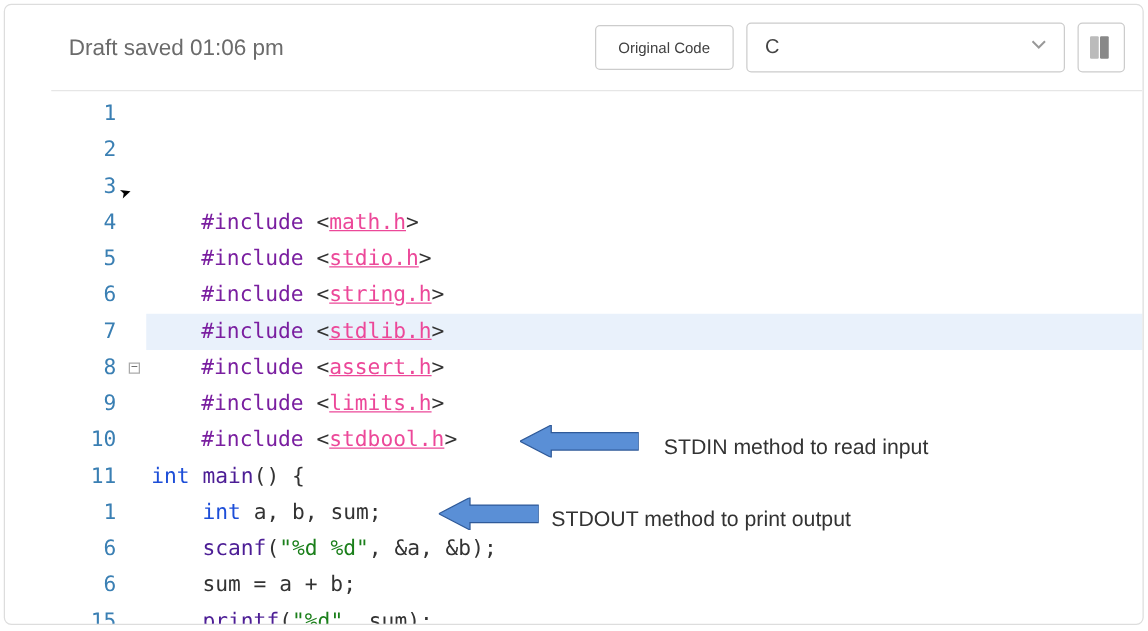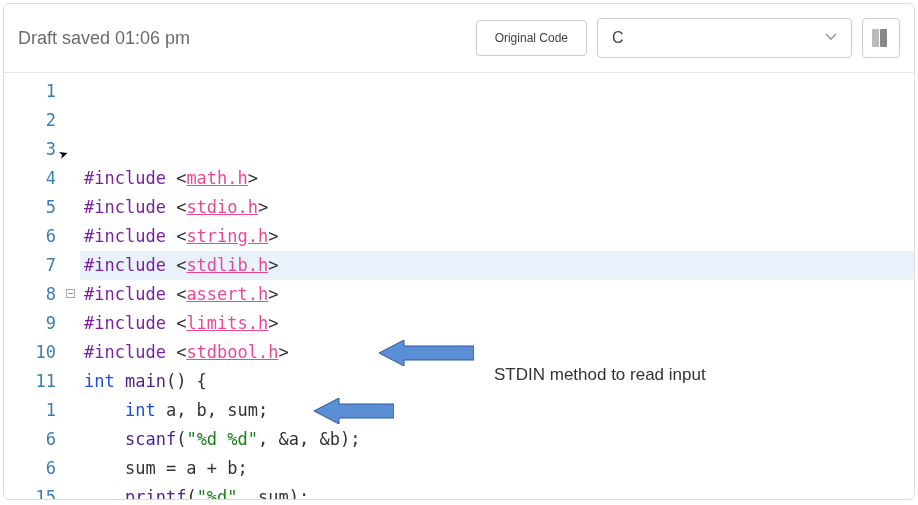--- a/index.html
+++ b/index.html
@@ -11,20 +11,21 @@
     overflow: hidden;
   }
   .container {
     border: 1px solid #ddd;
     border-radius: 6px;
     margin: 3px;
     height: 497px;
     display: flex;
     flex-direction: column;
     overflow: hidden;
+    padding-left: 37px;
   }
   .toolbar {
     display: flex;
     align-items: center;
     padding: 14px 14px;
     border-bottom: 1px solid #e6e6e6;
     gap: 10px;
   }
   .status-text {
     color: #6b6b6b;
@@ -119,21 +120,21 @@
     z-index: -1;
   }
   .cursor-img {
     position: absolute;
     top: 67px; left: 55px;
     font-size: 16px;
     color: #000;
     transform: rotate(-18deg);
     pointer-events: none;
   }
-  .kw { color: #7a1fa0; }
+  .kw { color: #7a1fa0; margin-left: 40px; }
   .br { color: #333; }
   .hdr { color: #ec4899; text-decoration: underline; }
   .ty { color: #1d4ed8; }
   .fn { color: #4c1d95; }
   .str { color: #1a7f1a; }
   .op { color: #333; }
   .arrow {
     position: absolute;
     height: 24px;
     display: flex;
@@ -210,22 +211,23 @@
       </div>
     <div class="code" id="codearea">
       <div class="hl-line" id="hlline" style="top: 178px;"></div>
     <div class="line"><span class="kw">#include </span><span class="br">&lt;</span><span class="hdr">math.h</span><span class="br">&gt;</span></div><div class="line"><span class="kw">#include </span><span class="br">&lt;</span><span class="hdr">stdio.h</span><span class="br">&gt;</span></div><div class="line"><span class="kw">#include </span><span class="br">&lt;</span><span class="hdr">string.h</span><span class="br">&gt;</span></div><div class="line"><span class="kw">#include </span><span class="br">&lt;</span><span class="hdr">stdlib.h</span><span class="br">&gt;</span></div><div class="line"><span class="kw">#include </span><span class="br">&lt;</span><span class="hdr">assert.h</span><span class="br">&gt;</span></div><div class="line"><span class="kw">#include </span><span class="br">&lt;</span><span class="hdr">limits.h</span><span class="br">&gt;</span></div><div class="line"><span class="kw">#include </span><span class="br">&lt;</span><span class="hdr">stdbool.h</span><span class="br">&gt;</span></div><div class="line"><span class="ty">int </span><span class="fn">main</span><span class="op">() {</span></div><div class="line"><span class="op">    </span><span class="ty">int</span><span class="op"> a, b, sum;</span></div><div class="line"><span class="op">    </span><span class="fn">scanf</span><span class="op">(</span><span class="str">"%d %d"</span><span class="op">, &amp;a, &amp;b);</span></div><div class="line"><span class="op">    sum = a + b;</span></div><div class="line"><span class="op">    </span><span class="fn">printf</span><span class="op">(</span><span class="str">"%d"</span><span class="op">, sum);</span></div></div>
 
     <div class="arrow" style="top:268px; left:375px;">
       <svg width="95" height="26" viewBox="0 0 95 26">
         <path d="M95 6 L25 6 L25 0 L0 13 L25 26 L25 20 L95 20 Z" fill="#5a8fd6" stroke="#2f5a99" stroke-width="1"></path>
       </svg>
     </div>
-    <div class="annot" style="top:287px; left:490px;text-align:center;">STDIN method to read input</div>
+    <div class="annot" style="top:270px; left:490px;text-align:center;">STDIN method to read input</div>
 
     <div class="arrow" style="top:326px; left:310px;">
       <svg width="80" height="26" viewBox="0 0 80 26">
         <path d="M80 6 L25 6 L25 0 L0 13 L25 26 L25 20 L80 20 Z" fill="#5a8fd6" stroke="#2f5a99" stroke-width="1"></path>
       </svg>
     </div>
+    <div class="annot" style="top:328px; left:400px;">STDOUT method to print output</div>
   </div>
 
 </div>
 
 </body></html>

